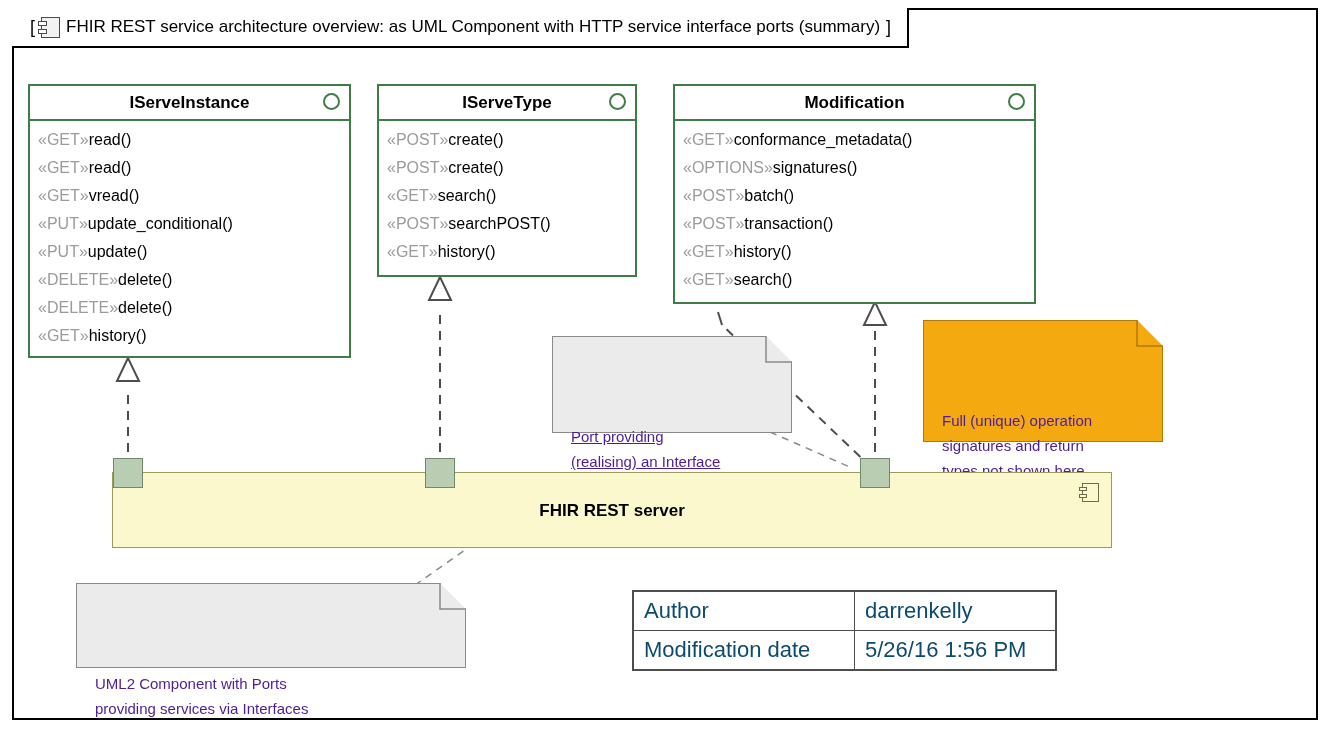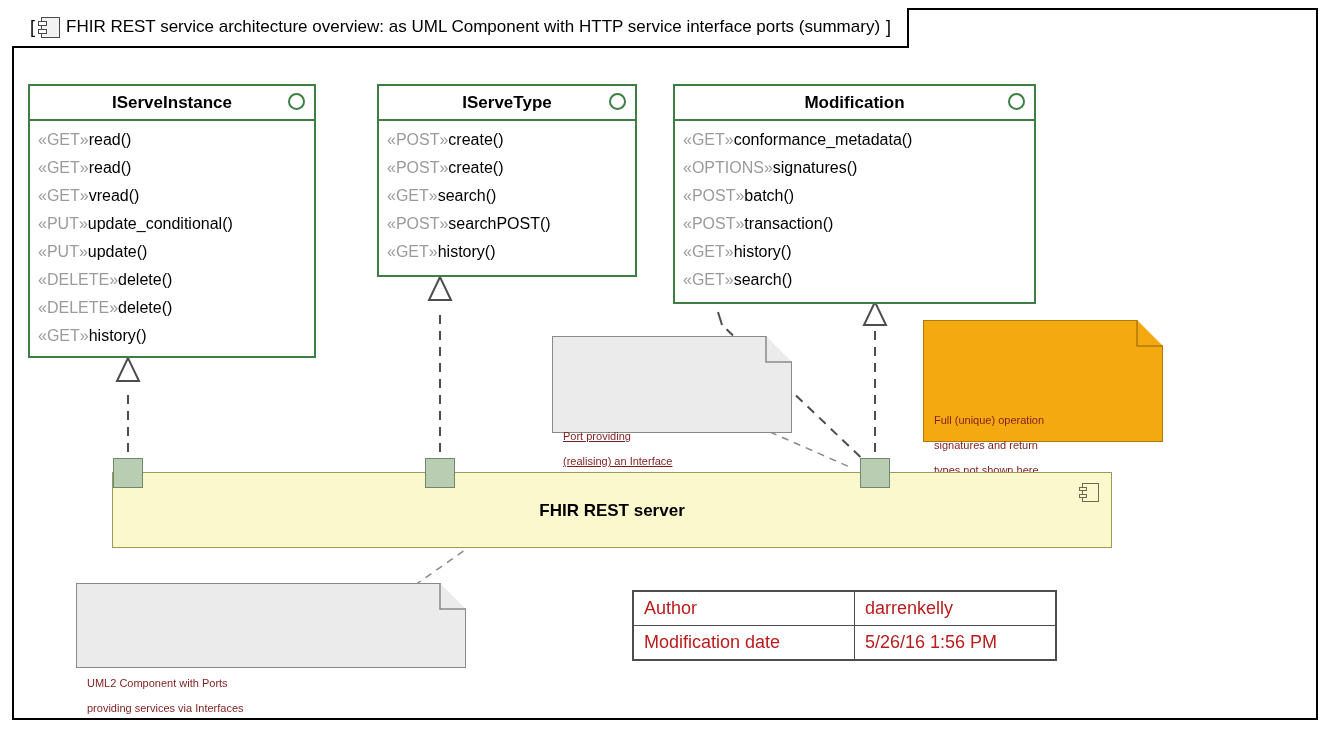--- a/index.html
+++ b/index.html
@@ -173,24 +173,24 @@
     border: 1.5px solid #6f8a6a;
     box-sizing: border-box;
   }
 
   
   .note {
     position: absolute;
     box-sizing: border-box;
     background: #ebebeb;
     border: 1.5px solid #8a8a8a;
-    font-size: 11px;
+    font-size: 15px;
     line-height: 25px;
-    color: #7f1d1d;
-    padding: 12px 10px;
+    color: #4c1d95;
+    padding: 12px 18px;
     white-space: pre-line;
   }
   .note.orange {
     background: #f5a911;
     border: 1.5px solid #b07a09;
   }
   .note .fold {
     position: absolute;
     right: -1px;
     top: -1px;
@@ -213,23 +213,23 @@
     position: absolute;
     left: 632px;
     top: 590px;
     border: 2px solid #4d4d4d;
     background: #ffffff;
     box-sizing: border-box;
     border-collapse: collapse;
   }
   .meta-table td {
     border: 1.5px solid #4d4d4d;
-    font-size: 18px;
+    font-size: 22px;
     padding: 6px 10px;
-    color: #b91c1c;
+    color: #0c4a6e;
     white-space: nowrap;
   }
   .meta-key { width: 200px; }
   .meta-val { width: 180px; }
 
   
   #lines {
     position: absolute;
     left: 0;
     top: 0;
@@ -263,21 +263,21 @@
     <line x1="875" y1="468" x2="875" y2="325" stroke="#4d4d4d" stroke-width="2" stroke-dasharray="9,7"></line>
     <polygon points="875,302 864,325 886,325" fill="#ffffff" stroke="#4d4d4d" stroke-width="2"></polygon>
     <line x1="872" y1="468" x2="722" y2="325" stroke="#4d4d4d" stroke-width="2" stroke-dasharray="9,7"></line>
     <line x1="722" y1="325" x2="718" y2="312" stroke="#4d4d4d" stroke-width="2"></line>
 
     <line x1="770" y1="432" x2="852" y2="468" stroke="#8a8a8a" stroke-width="1.5" stroke-dasharray="7,6"></line>
 
     <line x1="415" y1="585" x2="468" y2="548" stroke="#8a8a8a" stroke-width="1.5" stroke-dasharray="7,6"></line>
   </svg>
 
-  <div class="iface" style="left:28px; top:84px; width:288px; height:274px;">
+  <div class="iface" style="left:28px; top:84px; width:323px; height:274px;">
     <div class="iface-header">
       <span>IServeInstance</span>
       <span class="iface-circle"></span>
     </div>
     <div class="iface-ops">
       <div class="op"><span class="stereo">«GET»</span><span>read()</span></div>
       <div class="op"><span class="stereo">«GET»</span><span>read()</span></div>
       <div class="op"><span class="stereo">«GET»</span><span>vread()</span></div>
       <div class="op"><span class="stereo">«PUT»</span><span>update_conditional()</span></div>
       <div class="op"><span class="stereo">«PUT»</span><span>update()</span></div>

